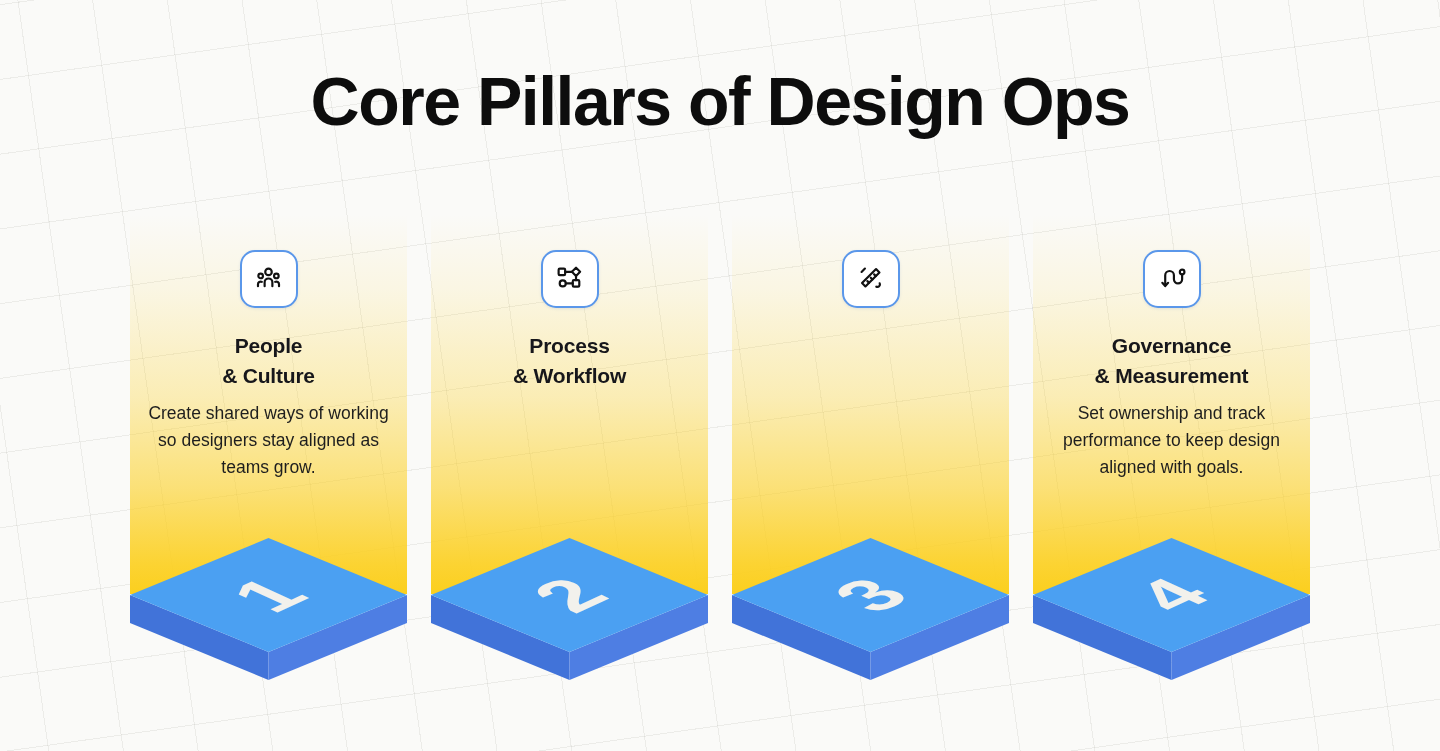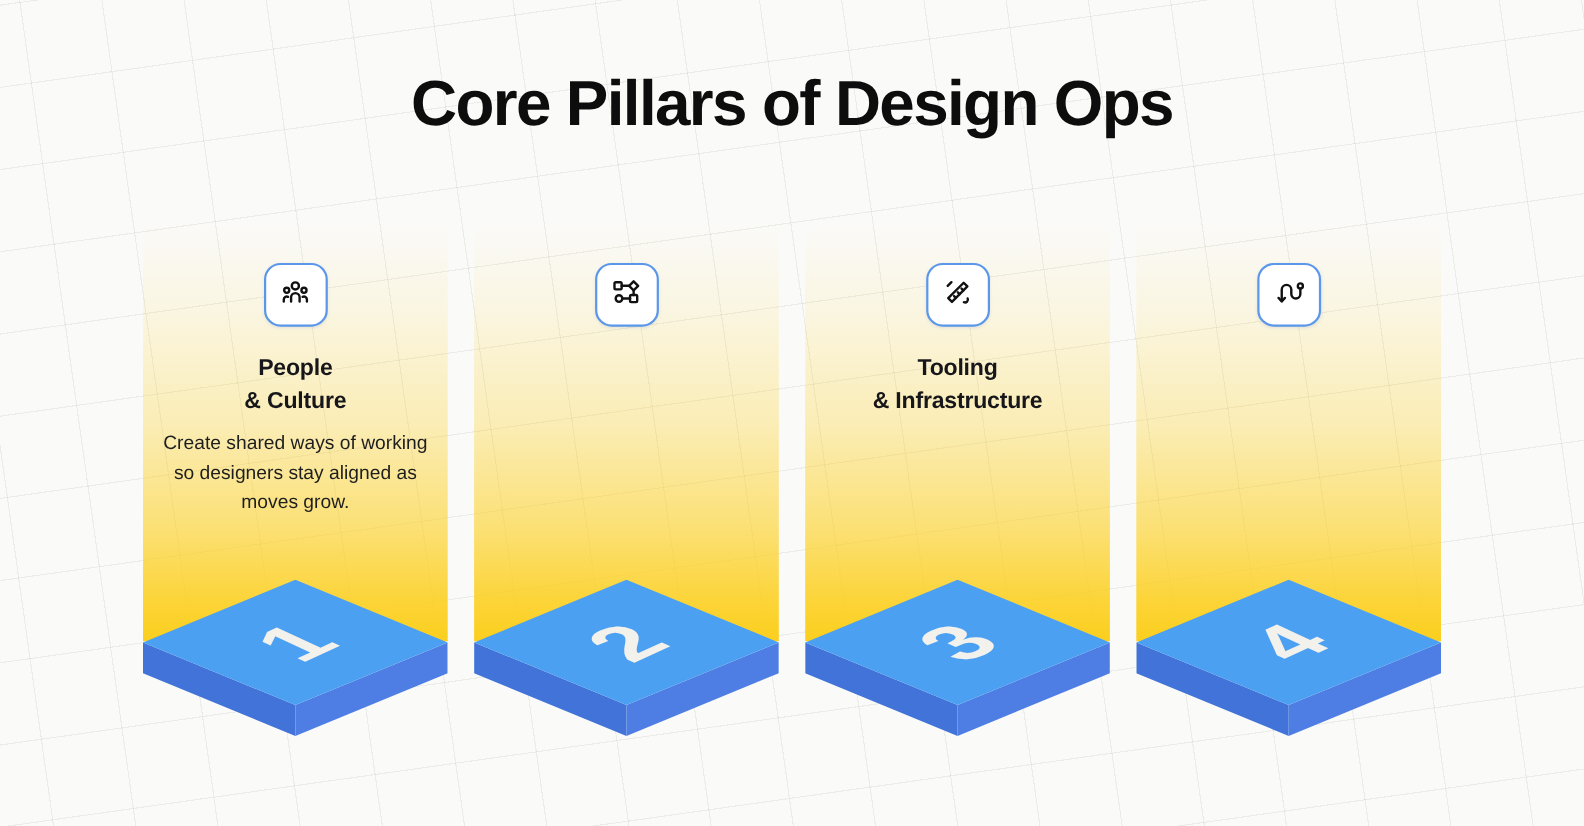--- a/index.html
+++ b/index.html
@@ -18,21 +18,21 @@
     transform: rotate(-8deg);
     background-image:
       repeating-linear-gradient(0deg,  rgba(110,110,95,0.10) 0, rgba(110,110,95,0.10) 1px, transparent 1px, transparent 74px),
       repeating-linear-gradient(90deg, rgba(110,110,95,0.10) 0, rgba(110,110,95,0.10) 1px, transparent 1px, transparent 74px);
     pointer-events: none;
   }
   .page-title {
     position: relative;
     text-align: center;
     padding-top: 62px;
-    font-size: 58px;
+    font-size: 68px;
     line-height: 1.15;
     font-weight: bold;
     letter-spacing: -1.5px;
     color: #0D0D0D;
   }
   .cards {
     position: relative;
     margin-top: 74px;
     display: flex;
     justify-content: center;
@@ -111,21 +111,21 @@
           <path d="M3.3 19.2 v-1.6 a2.2 2.2 0 0 1 3.2-2"></path>
           <circle cx="18.5" cy="10.7" r="1.9"></circle>
           <path d="M20.7 19.2 v-1.6 a2.2 2.2 0 0 0 -3.2-2"></path>
         </svg>
       </span>
     </div>
     <h3 class="card-title">
       <span>People</span><br>
       <span>&amp; Culture</span>
     </h3>
-    <p class="card-desc">Create shared ways of working so designers stay aligned as moves grow.</p>
+    <p class="card-desc">Create shared ways of working so designers stay aligned as teams grow.</p>
     <svg class="platform" viewBox="0 0 277 148">
       <polygon points="0,57 138.5,114 138.5,142 0,85" fill="#4173D9"></polygon>
       <polygon points="277,57 277,85 138.5,142 138.5,114" fill="#4E7EE3"></polygon>
       <polygon points="138.5,0 277,57 138.5,114 0,57" fill="#4BA0F2"></polygon>
       <text transform="translate(138.5,57) scale(1,0.46) rotate(-45)" text-anchor="middle" dominant-baseline="central" font-size="96" fill="#F2F1EC">1</text>
     </svg>
   </div>
 
   <div class="card">
     <div class="icon-box">
@@ -134,20 +134,24 @@
           <rect x="3" y="4.6" width="5.4" height="5.4" rx="1"></rect>
           <line x1="8.4" y1="7.3" x2="14" y2="7.3"></line>
           <path d="M17.4 3.9 L20.8 7.3 L17.4 10.7 L14 7.3 Z"></path>
           <line x1="17.4" y1="10.7" x2="17.4" y2="14.2"></line>
           <rect x="14.7" y="14.2" width="5.4" height="5.4" rx="1"></rect>
           <line x1="14.7" y1="16.9" x2="9" y2="16.9"></line>
           <circle cx="6.4" cy="16.9" r="2.5"></circle>
         </svg>
       </span>
     </div>
+    <h3 class="card-title">
+      <span>Process</span><br>
+      <span>&amp; Workflow</span>
+    </h3>
     <svg class="platform" viewBox="0 0 277 148">
       <polygon points="0,57 138.5,114 138.5,142 0,85" fill="#4173D9"></polygon>
       <polygon points="277,57 277,85 138.5,142 138.5,114" fill="#4E7EE3"></polygon>
       <polygon points="138.5,0 277,57 138.5,114 0,57" fill="#4BA0F2"></polygon>
       <text transform="translate(138.5,57) scale(1,0.46) rotate(-45)" text-anchor="middle" dominant-baseline="central" font-size="96" fill="#F2F1EC">2</text>
     </svg>
   </div>
 
   <div class="card">
     <div class="icon-box">
@@ -155,42 +159,43 @@
         <svg viewBox="0 0 24 24" fill="none" stroke="#111111" stroke-width="1.8" stroke-linecap="round" stroke-linejoin="round">
           <path d="M5 16.6 L16.6 5 L19.4 7.8 L7.8 19.4 Z"></path>
           <line x1="9.4" y1="15" x2="10.8" y2="16.4"></line>
           <line x1="12.2" y1="12.2" x2="13.6" y2="13.6"></line>
           <line x1="15" y1="9.4" x2="16.4" y2="10.8"></line>
           <line x1="4.6" y1="7.4" x2="7.4" y2="4.6"></line>
           <path d="M16.8 19.6 a2.1 2.1 0 0 0 2.8-2.8"></path>
         </svg>
       </span>
     </div>
-    <h3 class="card-title">
-      <span>Tooling</span><br>
-      <span>&amp; Infrastructure</span>
-    </h3>
     <svg class="platform" viewBox="0 0 277 148">
       <polygon points="0,57 138.5,114 138.5,142 0,85" fill="#4173D9"></polygon>
       <polygon points="277,57 277,85 138.5,142 138.5,114" fill="#4E7EE3"></polygon>
       <polygon points="138.5,0 277,57 138.5,114 0,57" fill="#4BA0F2"></polygon>
       <text transform="translate(138.5,57) scale(1,0.46) rotate(-45)" text-anchor="middle" dominant-baseline="central" font-size="96" fill="#F2F1EC">3</text>
     </svg>
   </div>
 
   <div class="card">
     <div class="icon-box">
       <span>
         <svg viewBox="0 0 24 24" fill="none" stroke="#111111" stroke-width="1.8" stroke-linecap="round" stroke-linejoin="round">
           <path d="M6.8 18.6 V10.2 a3.6 3.6 0 0 1 7.2 0 v3.3 a3.4 3.4 0 0 0 6.8 0 V9.4"></path>
           <polyline points="4.4,16.4 6.8,19.1 9.2,16.4"></polyline>
           <circle cx="20.8" cy="7.4" r="1.9"></circle>
         </svg>
       </span>
     </div>
+    <h3 class="card-title">
+      <span>Governance</span><br>
+      <span>&amp; Measurement</span>
+    </h3>
+    <p class="card-desc">Set ownership and track performance to keep design aligned with goals.</p>
     <svg class="platform" viewBox="0 0 277 148">
       <polygon points="0,57 138.5,114 138.5,142 0,85" fill="#4173D9"></polygon>
       <polygon points="277,57 277,85 138.5,142 138.5,114" fill="#4E7EE3"></polygon>
       <polygon points="138.5,0 277,57 138.5,114 0,57" fill="#4BA0F2"></polygon>
       <text transform="translate(138.5,57) scale(1,0.46) rotate(-45)" text-anchor="middle" dominant-baseline="central" font-size="96" fill="#F2F1EC">4</text>
     </svg>
   </div>
 
 </div>
 

